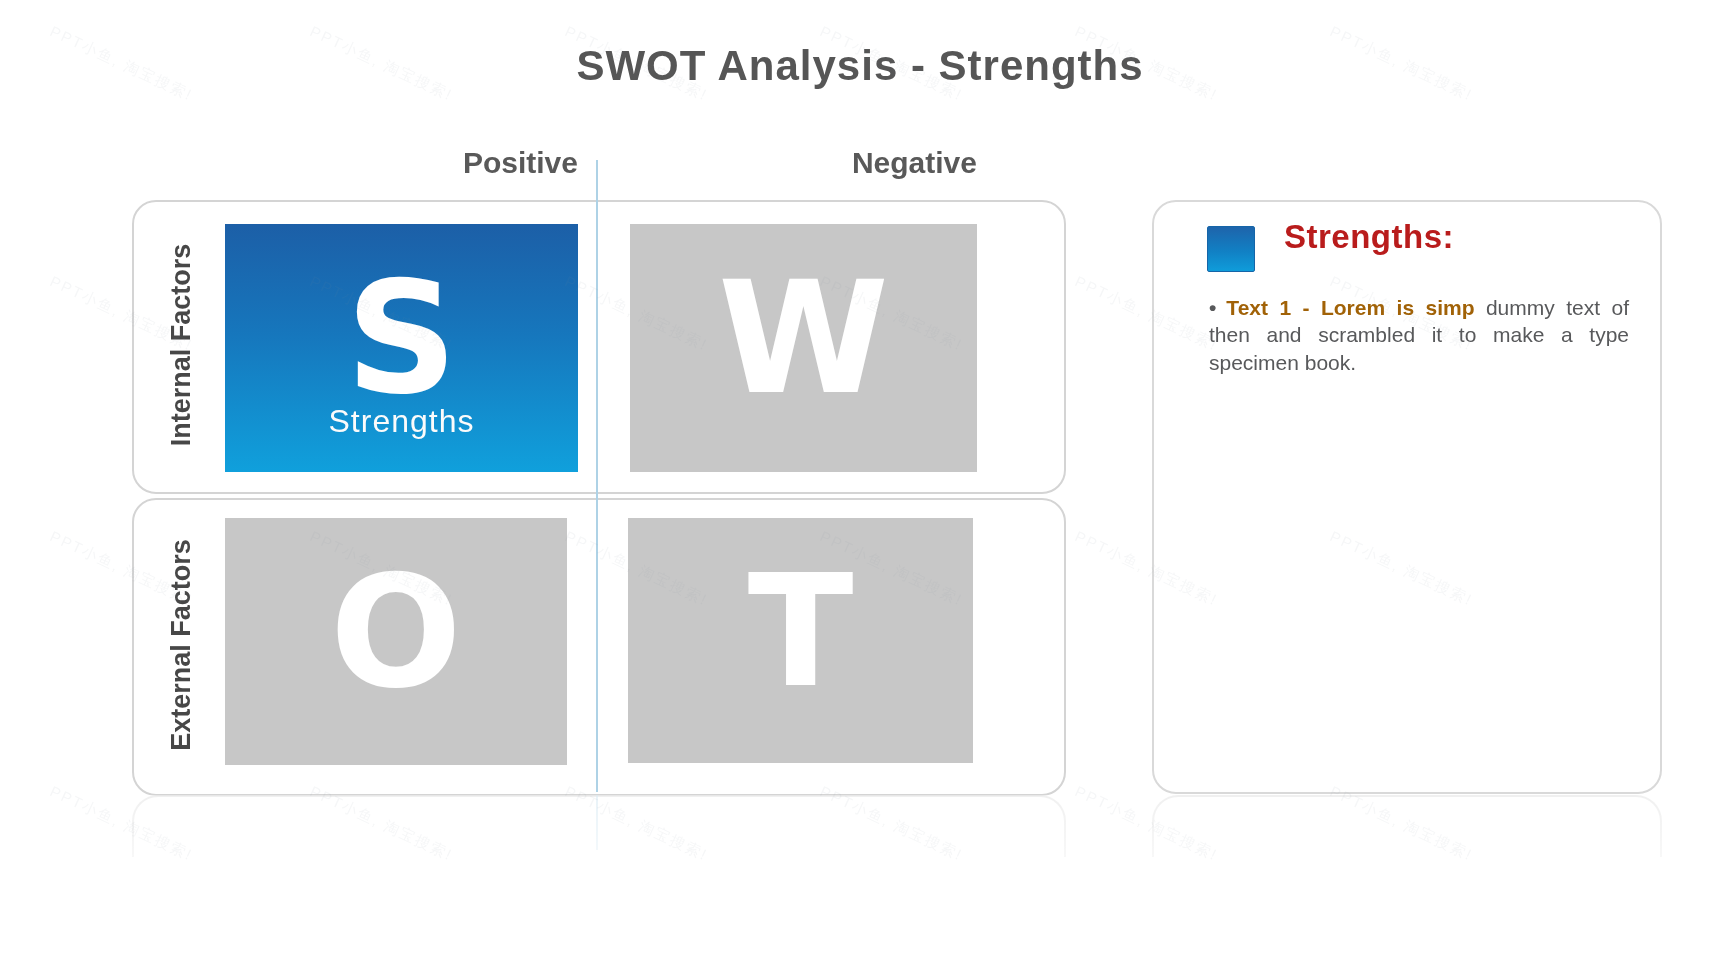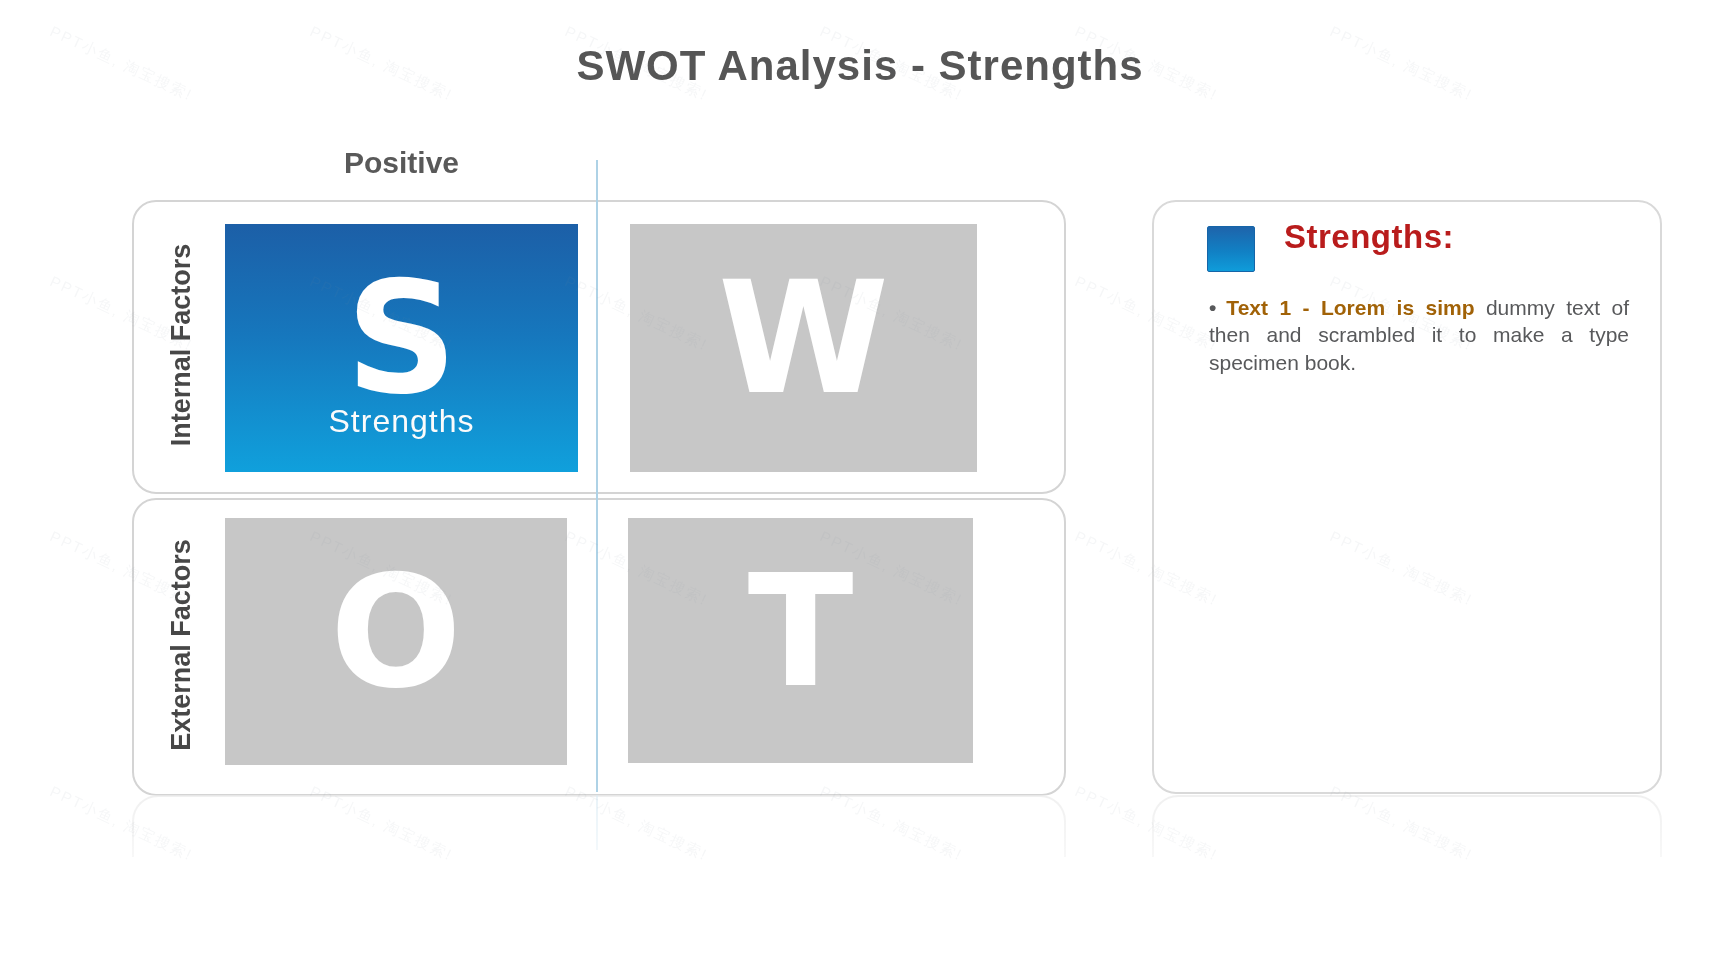--- a/index.html
+++ b/index.html
@@ -8,21 +8,21 @@
 
   
   .wm-layer{position:absolute;inset:0;z-index:5;pointer-events:none;}
   .wm{position:absolute;width:230px;transform:rotate(25deg);
       font-size:15px;letter-spacing:2px;color:#7e8b99;opacity:0.07;
       white-space:nowrap;}
 
   
   .title{position:absolute;left:0;top:42px;width:1720px;text-align:center;
          font-size:42px;font-weight:bold;color:#565656;letter-spacing:1px;}
-  .col-hdr{position:absolute;top:146px;text-align:center;font-size:30px;
+  .col-hdr{position:absolute;top:146px;text-align:right;font-size:30px;
            font-weight:bold;color:#595959;}
   .hdr-pos{left:225px;width:353px;}
   .hdr-neg{left:630px;width:347px;}
 
   
   .box{position:absolute;border:2px solid #d4d4d4;border-radius:24px;
        background:#ffffff;z-index:1;}
   .box-top{left:132px;top:200px;width:930px;height:290px;}
   .box-bottom{left:132px;top:498px;width:930px;height:294px;}
   .panel{left:1152px;top:200px;width:506px;height:590px;border-color:#d9d9d9;}
@@ -100,20 +100,21 @@
       <div class="wm" style="left: 300px; top: 830px;">PPT小鱼, 淘宝搜索!</div>
       <div class="wm" style="left: 555px; top: 830px;">PPT小鱼, 淘宝搜索!</div>
       <div class="wm" style="left: 810px; top: 830px;">PPT小鱼, 淘宝搜索!</div>
       <div class="wm" style="left: 1065px; top: 830px;">PPT小鱼, 淘宝搜索!</div>
       <div class="wm" style="left: 1320px; top: 830px;">PPT小鱼, 淘宝搜索!</div>
     </div>
 
   <div class="title">SWOT Analysis - Strengths</div>
 
   <div class="col-hdr hdr-pos">Positive</div>
+  <div class="col-hdr hdr-neg">Negative</div>
 
   <div class="box box-top"></div>
   <div class="box box-bottom"></div>
   <div class="divider"></div>
 
   <div class="row-label rl-int">Internal Factors</div>
   <div class="row-label rl-ext">External Factors</div>
 
   <div class="tile tile-s">
     <div class="tile-letter">S</div>

